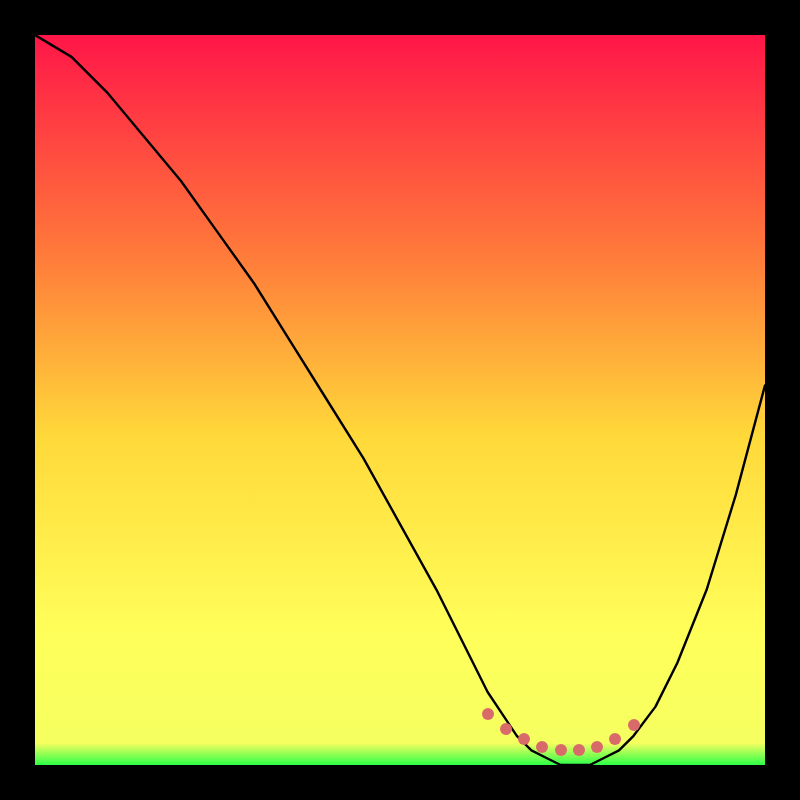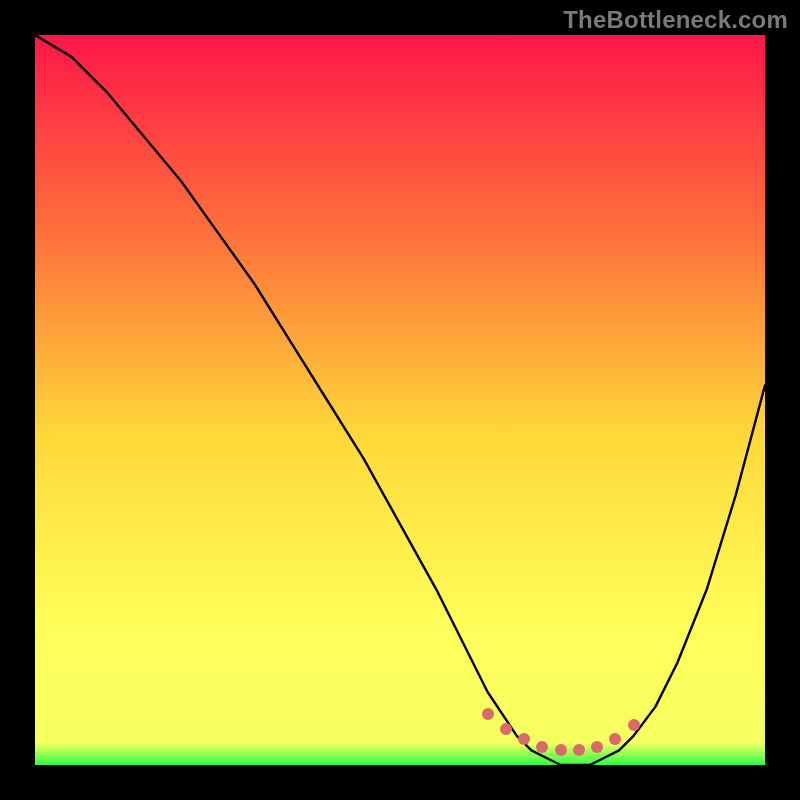--- a/index.html
+++ b/index.html
@@ -47,21 +47,20 @@
     height: 12px;
     border-radius: 50%;
     background: #d96a6a;
     transform: translate(-50%, -50%);
   }
 </style>
 </head>
 <body>
 
 <div class="stage">
-  <div class="watermark">TheBottleneck.com</div>
 
   <div class="plot-box">
     <svg class="gradient" viewBox="0 0 730 730" preserveAspectRatio="none">
       <defs>
         <linearGradient id="bg-grad" x1="0" y1="0" x2="0" y2="1">
             <stop offset="0%" stop-color="#ff1648"></stop>
             <stop offset="30%" stop-color="#ff7a3a"></stop>
             <stop offset="55%" stop-color="#ffd93a"></stop>
             <stop offset="82%" stop-color="#ffff5a"></stop>
             <stop offset="97%" stop-color="#f5ff60"></stop>

